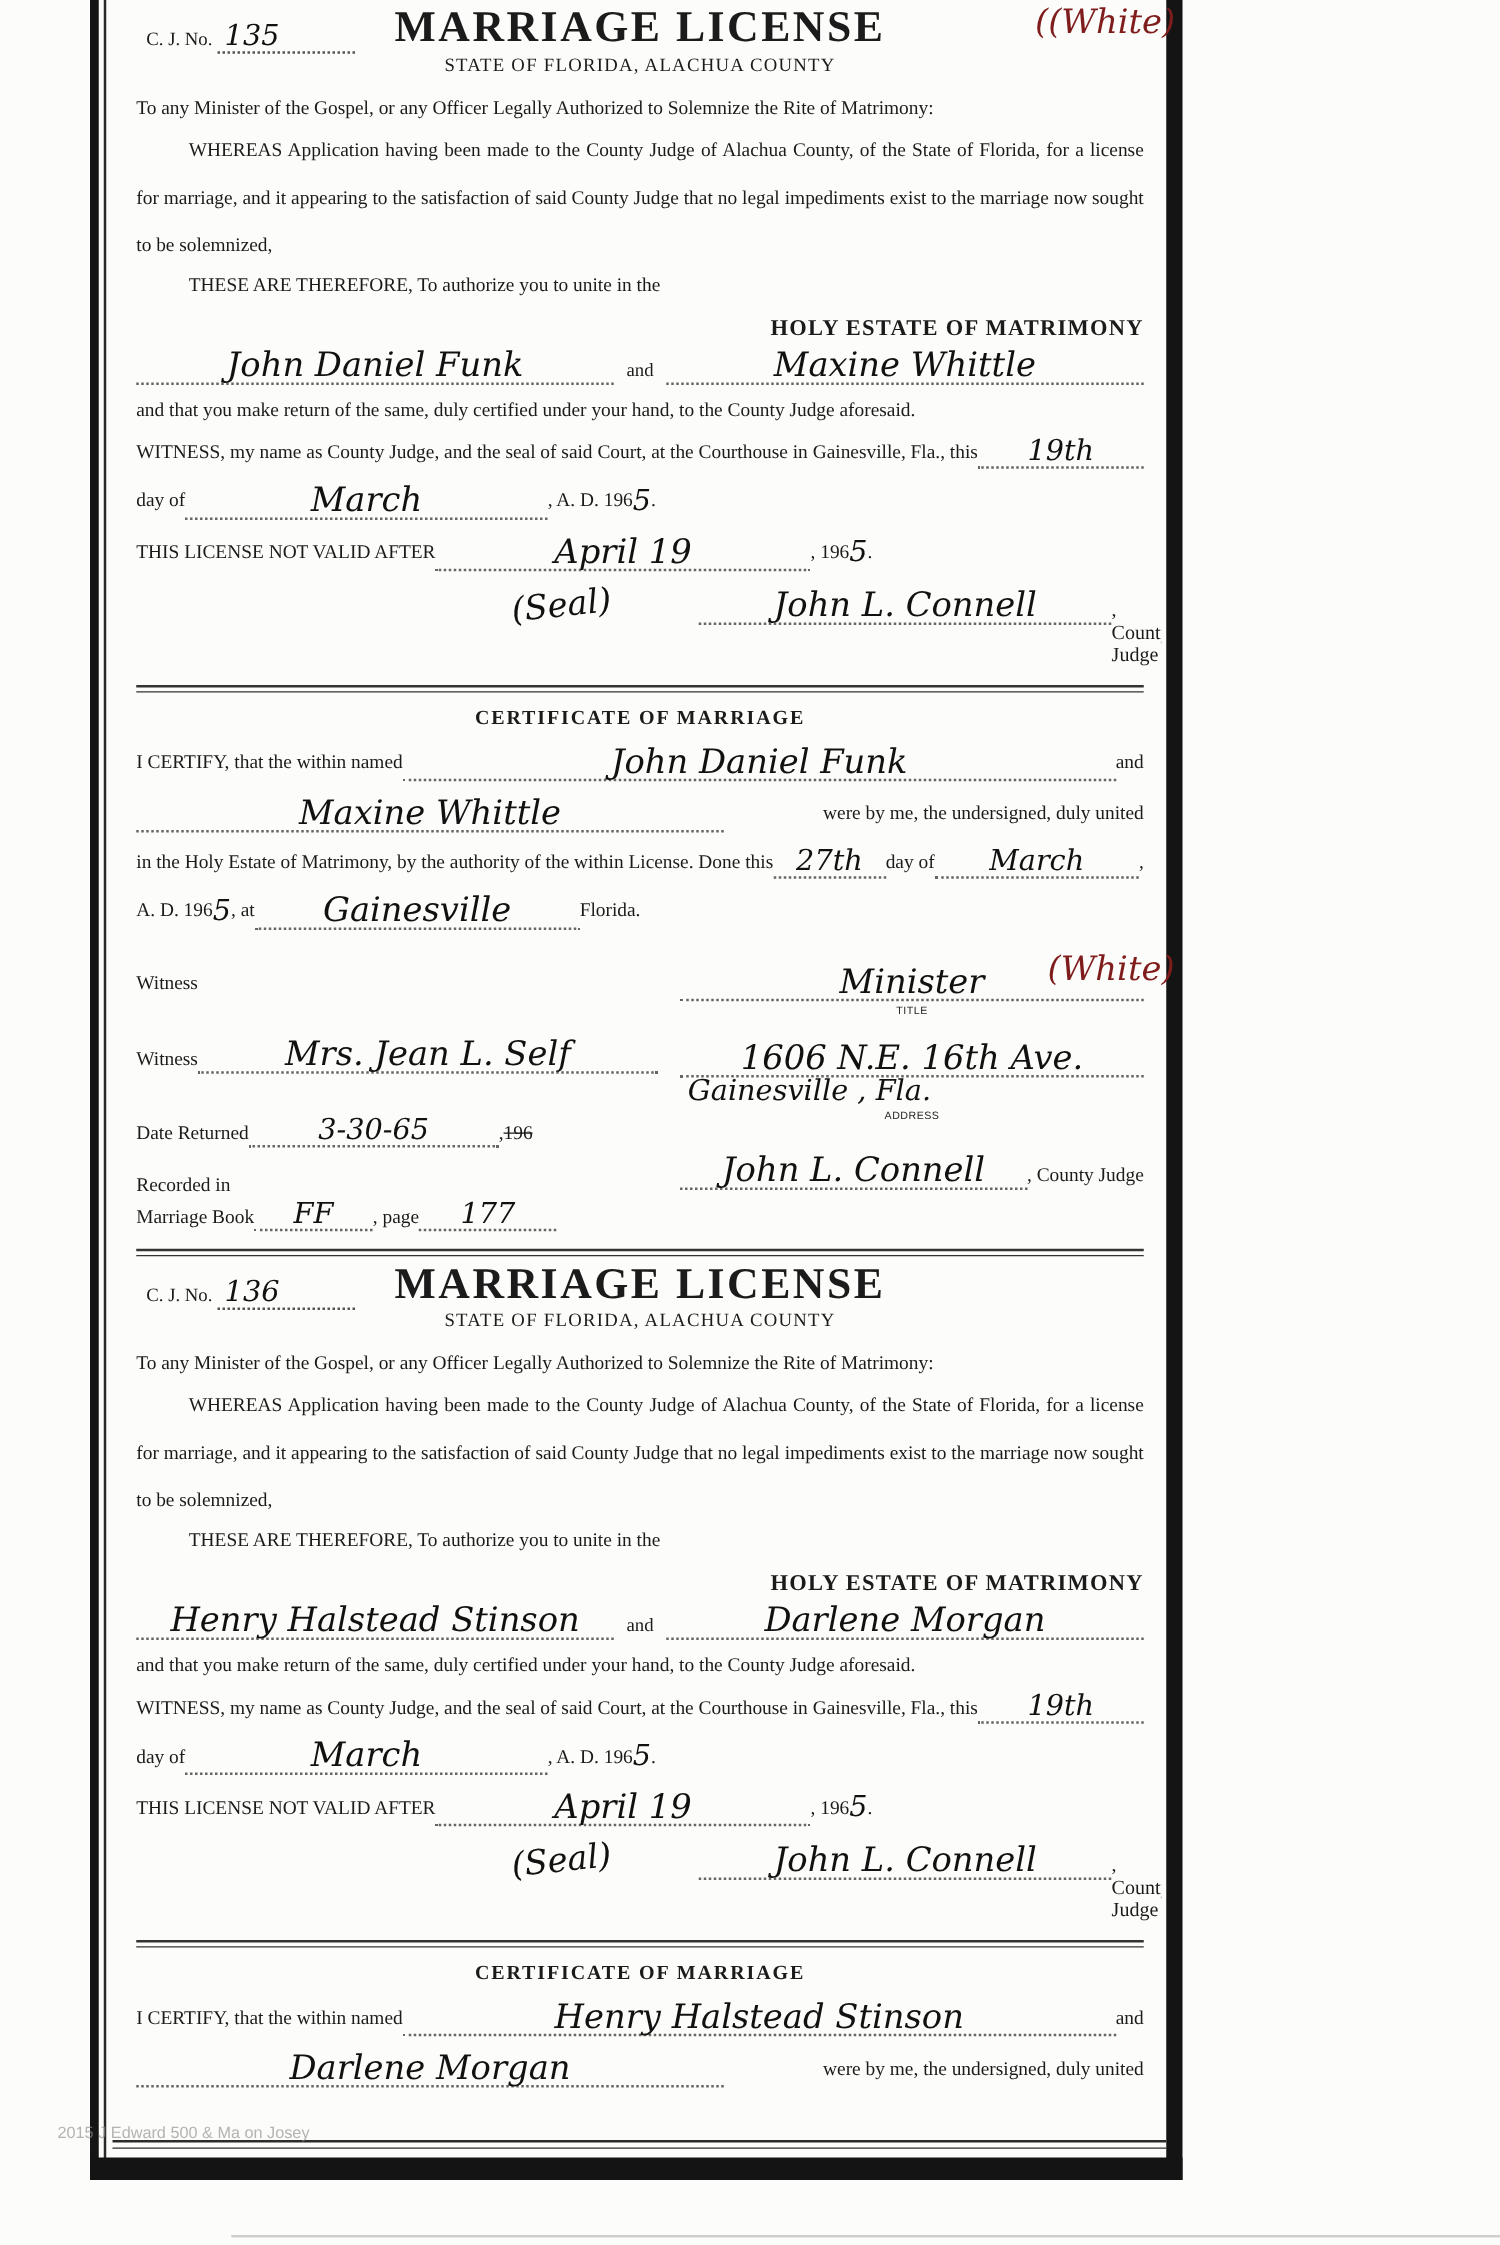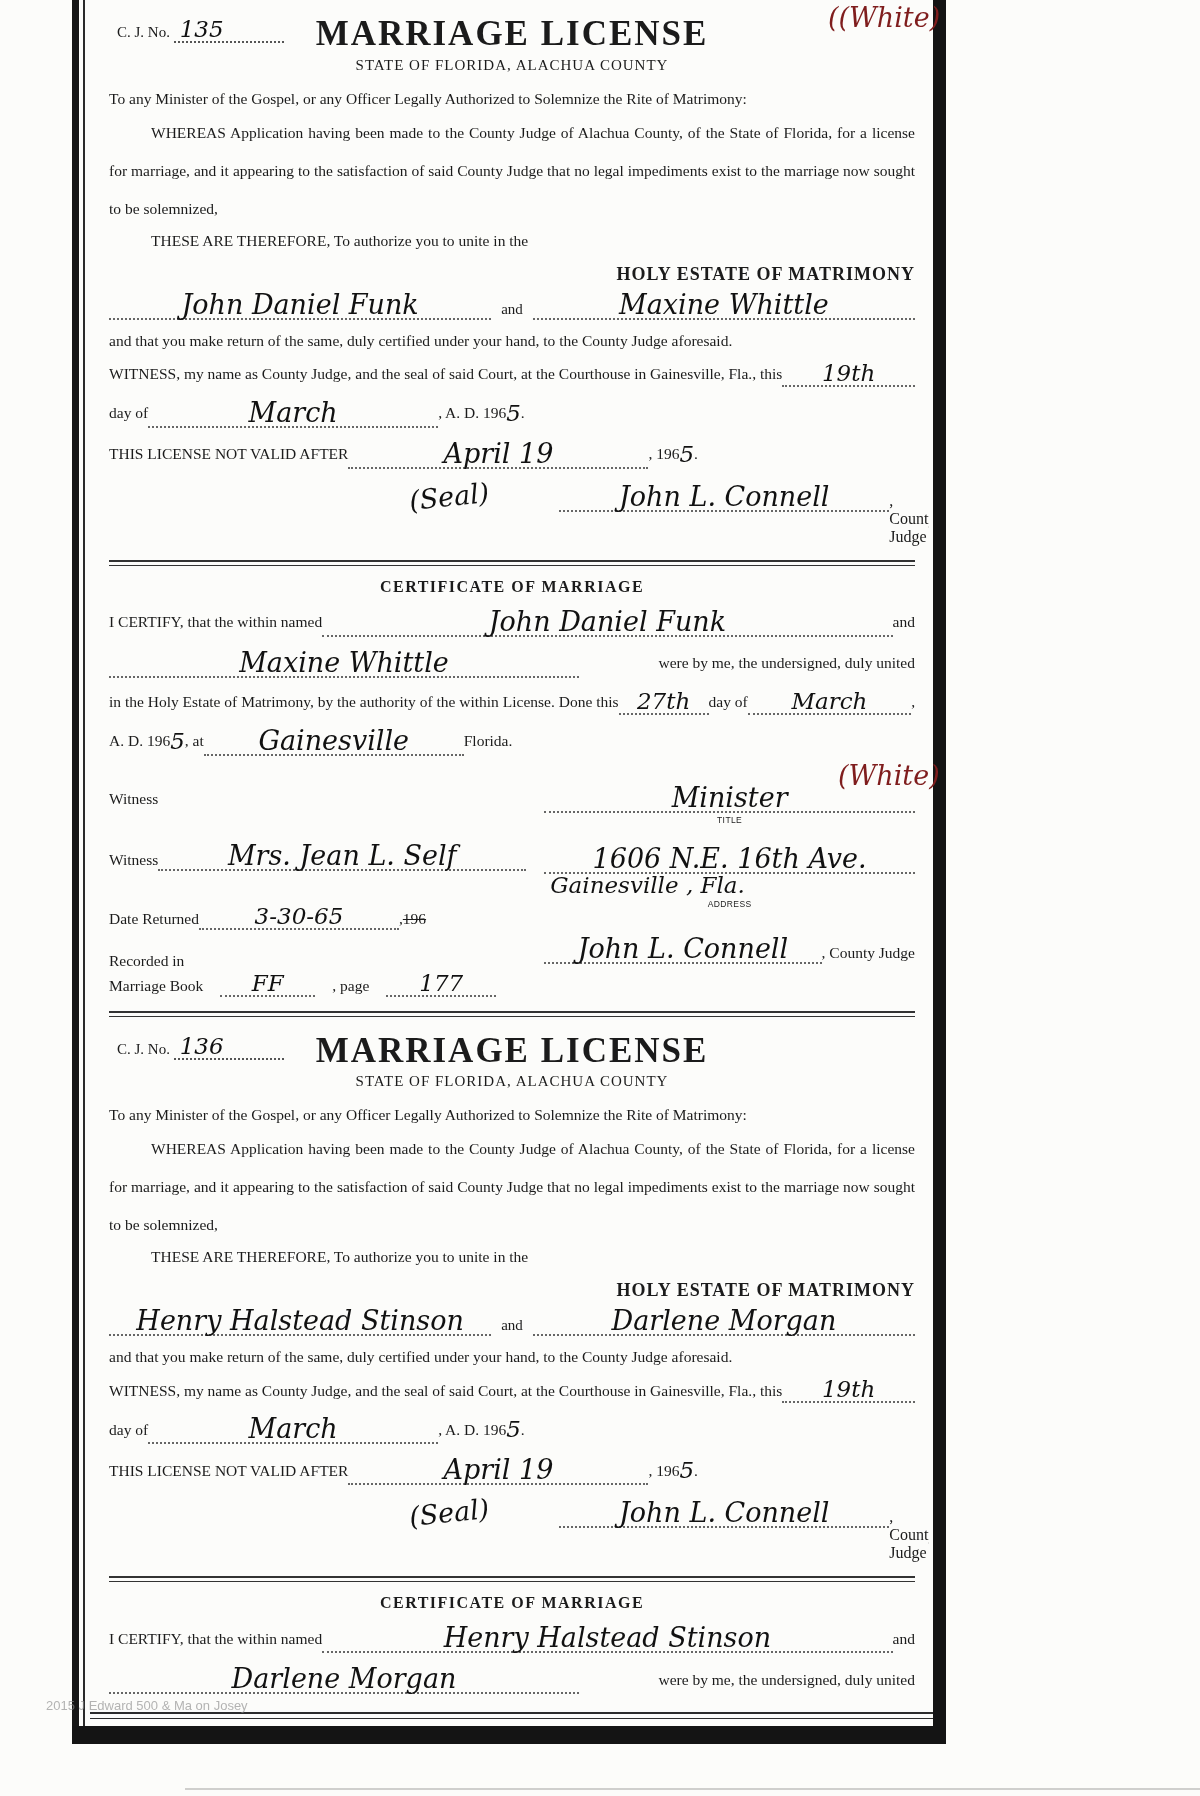--- a/index.html
+++ b/index.html
@@ -12,21 +12,21 @@
   
   .bar-left  { position:absolute; left:72px;  top:0; width:7px;  height:1740px; background:#151515; }
   .bar-left2 { position:absolute; left:83px;  top:0; width:2px;  height:1740px; background:#2a2a2a; }
   .bar-right { position:absolute; left:933px; top:0; width:13px; height:1744px; background:#141414; }
   .bar-bottom{ position:absolute; left:72px;  top:1726px; width:874px; height:18px; background:#141414; }
   .thin-bottom{ position:absolute; left:90px; top:1712px; width:843px; height:7px;
     border-top:2px solid #2c2c2c; border-bottom:1px solid #2c2c2c; }
   .page-edge-line { position:absolute; left:185px; top:1788px; width:1015px; height:2px; background:#cfcfcd; }
 
   .content { position:absolute; left:95px; top:0; width:834px; height:1710px; overflow:hidden; padding:0 14px; }
-  .lic-header { position:relative; text-align:center; padding-top:16px; }
+  .lic-header { position:relative; text-align:center; padding-top:4px; }
   .cj-row { position:absolute; left:8px; top:18px; font-size:15px; white-space:nowrap; }
   .cj-val { display:inline-block; min-width:110px; border-bottom:2px dotted #555; text-align:left; padding:0 6px; }
   h1.lic-title { font-size:35px; font-weight:bold; letter-spacing:2px; line-height:1.05; }
   .lic-subtitle { font-size:15px; letter-spacing:1px; margin-top:4px; }
 
   p.to-any { margin-top:16px; font-size:15.5px; }
   p.whereas { margin-top:6px; font-size:15.5px; line-height:2.45; text-align:justify; text-indent:42px; }
   p.these { margin-top:4px; margin-left:42px; font-size:15.5px; }
   h2.holy { text-align:right; font-size:18px; letter-spacing:1px; margin-top:14px; font-weight:bold; }
 
@@ -55,21 +55,21 @@
   .col-l { flex:0 0 54%; padding-right:18px; }
   .col-r { flex:1; }
   .w-row { display:flex; align-items:baseline; margin-top:34px; font-size:15.5px; }
   .w-row.first { margin-top:26px; }
   .sig-block { margin-top:20px; text-align:center; }
   .sig-block .fill { display:block; }
   .under-label { font-family:"Liberation Sans", sans-serif; font-size:8.5px; letter-spacing:0.4px; color:#222; text-align:center; margin-top:2px; }
   .extra-line { margin-top:4px; text-align:left; padding-left:4px; min-height:0; }
   .strike { text-decoration:line-through; }
   .recorded { margin-top:22px; font-size:15.5px; }
-  .recorded .line2 { display:flex; align-items:baseline; margin-top:2px;gap:17px; }
+  .recorded .line2 { display:flex; align-items:baseline; margin-top:2px; }
   .book-fill { flex:0 0 95px; }
   .page-fill { flex:0 0 110px; }
   .judge-row { display:flex; align-items:baseline; margin-top:26px; font-size:15.5px; }
 
   .corner-note { position:absolute; font-family:"DejaVu Serif", serif; font-style:italic; font-size:27px; color:#7f1d1d; z-index:6; white-space:nowrap; }
   .note-1 { left:828px; top:2px; }
   .note-2 { left:838px; top:760px; }
 
   .watermark { position:absolute; left:46px; top:1698px; z-index:7;
     font-family:Liberation Sans, sans-serif; font-size:13px; color:rgba(140,140,140,0.65); white-space:nowrap; }

